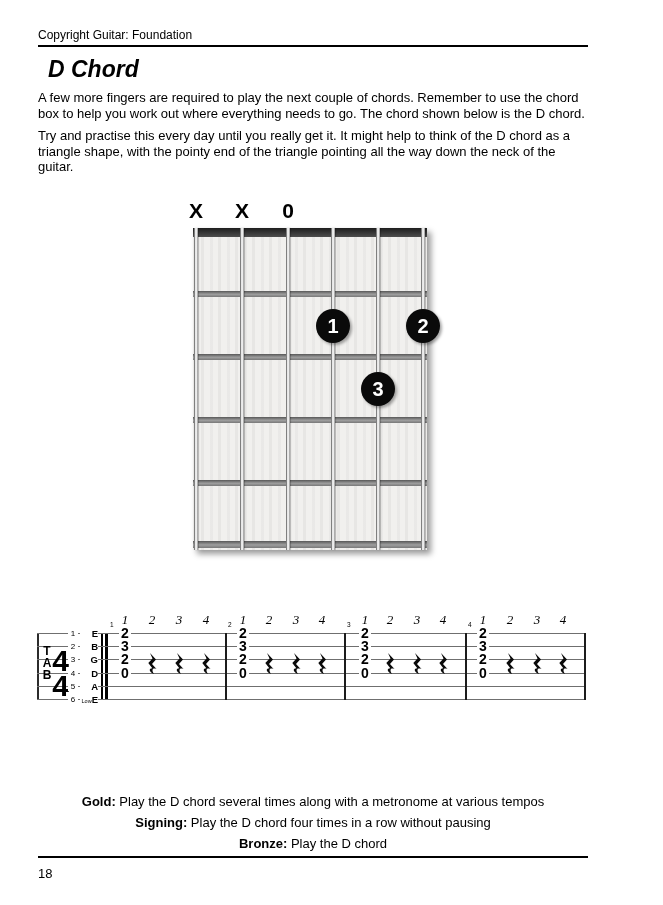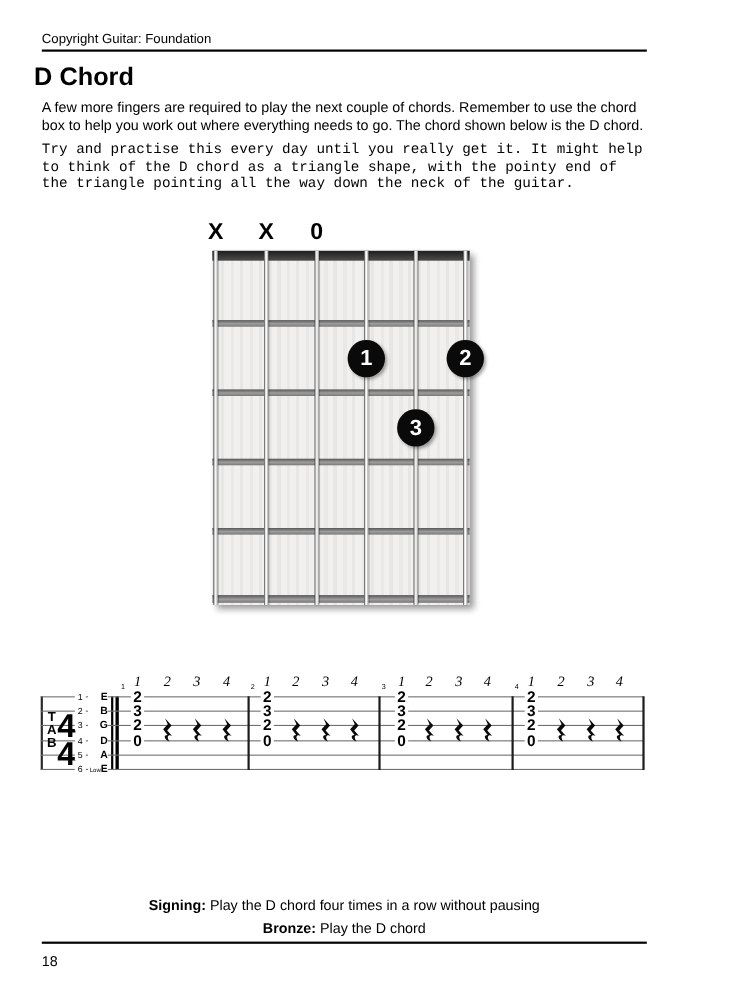--- a/index.html
+++ b/index.html
@@ -7,23 +7,23 @@
         font-family:"Liberation Sans",sans-serif;color:#000;overflow:hidden;}
 
   
   .booklet-title{position:absolute;left:38px;top:28px;font-size:12px;}
   .header-rule{position:absolute;left:38px;top:45px;width:550px;height:2px;background:#000;}
   .footer-rule{position:absolute;left:38px;top:856px;width:550px;height:2px;background:#000;}
   .page-number{position:absolute;left:38px;top:866px;font-size:13px;}
   .copyright{position:absolute;left:38px;top:868px;width:550px;text-align:right;font-size:9.5px;}
 
   
-  .page-title{position:absolute;left:31px;top:56px;font-size:23px;font-weight:bold;}
+  .page-title{position:absolute;left:48px;top:56px;font-size:23px;font-weight:bold;font-style:italic;}
   .para{position:absolute;left:38px;width:548px;font-size:13px;line-height:15.5px;}
-  .para1{top:90px;} .para2{top:128px;font-family:Liberation Mono, monospace;}
+  .para1{top:90px;} .para2{top:128px;}
 
   
   .string-marker{position:absolute;top:199px;width:30px;text-align:center;
                  font-size:21px;font-weight:bold;}
   .chord-board{position:absolute;left:193px;top:228px;width:234px;height:322px;
       background:
         repeating-linear-gradient(90deg, rgba(0,0,0,0.030) 0 3px, rgba(0,0,0,0) 3px 8px,
                                   rgba(0,0,0,0.045) 8px 11px, rgba(0,0,0,0) 11px 17px),
         #f1f0ee;
       box-shadow:4px 4px 6px rgba(0,0,0,0.40);}
@@ -198,20 +198,21 @@
         <path d="M2.5 0 L8.5 6.5 L4.5 11 L9 16 C5.5 14.5 3.5 16.5 6.5 21 C2 19.5 0.5 15.2 4.8 15.2 L0.8 10 L5 5.5 Z" fill="#0a0a0a"></path>
       </svg>
       <svg width="11" height="22" viewBox="0 0 10 22" class="quarter-rest" style="left: 532px;">
         <path d="M2.5 0 L8.5 6.5 L4.5 11 L9 16 C5.5 14.5 3.5 16.5 6.5 21 C2 19.5 0.5 15.2 4.8 15.2 L0.8 10 L5 5.5 Z" fill="#0a0a0a"></path>
       </svg>
       <svg width="11" height="22" viewBox="0 0 10 22" class="quarter-rest" style="left: 558px;">
         <path d="M2.5 0 L8.5 6.5 L4.5 11 L9 16 C5.5 14.5 3.5 16.5 6.5 21 C2 19.5 0.5 15.2 4.8 15.2 L0.8 10 L5 5.5 Z" fill="#0a0a0a"></path>
       </svg>
     </div>
 
+  <div class="goal goal0"><span class="level">Gold:</span><span> Play the D chord several times along with a metronome at various tempos</span></div>
   <div class="goal goal1"><span class="level">Signing:</span><span> Play the D chord four times in a row without pausing</span></div>
   <div class="goal goal2"><span class="level">Bronze:</span><span> Play the D chord</span></div>
 
   <div class="footer-rule"></div>
   <div class="page-number">18</div>
 <div class="finger-dot" style="left: 316px; top: 308.5px;">1</div>
     <div class="finger-dot" style="left: 406px; top: 308.5px;">2</div>
     <div class="finger-dot" style="left: 361px; top: 371.5px;">3</div>
   </div>
 

